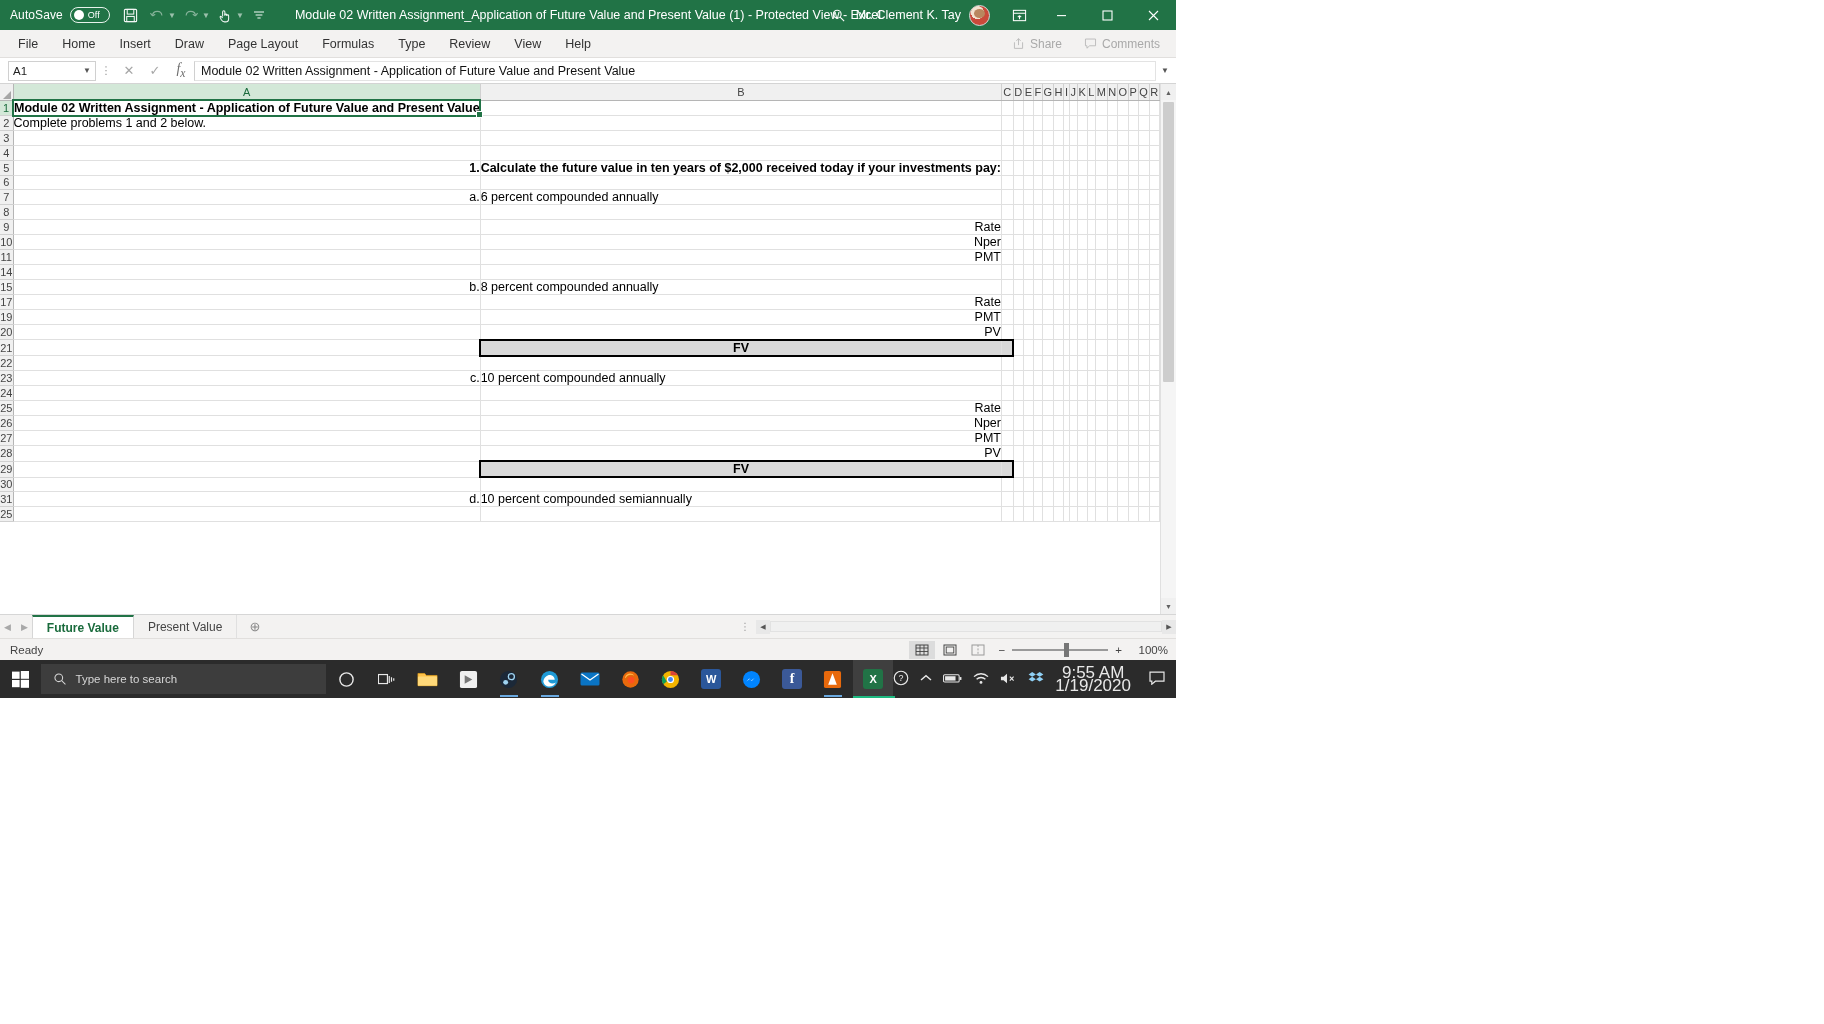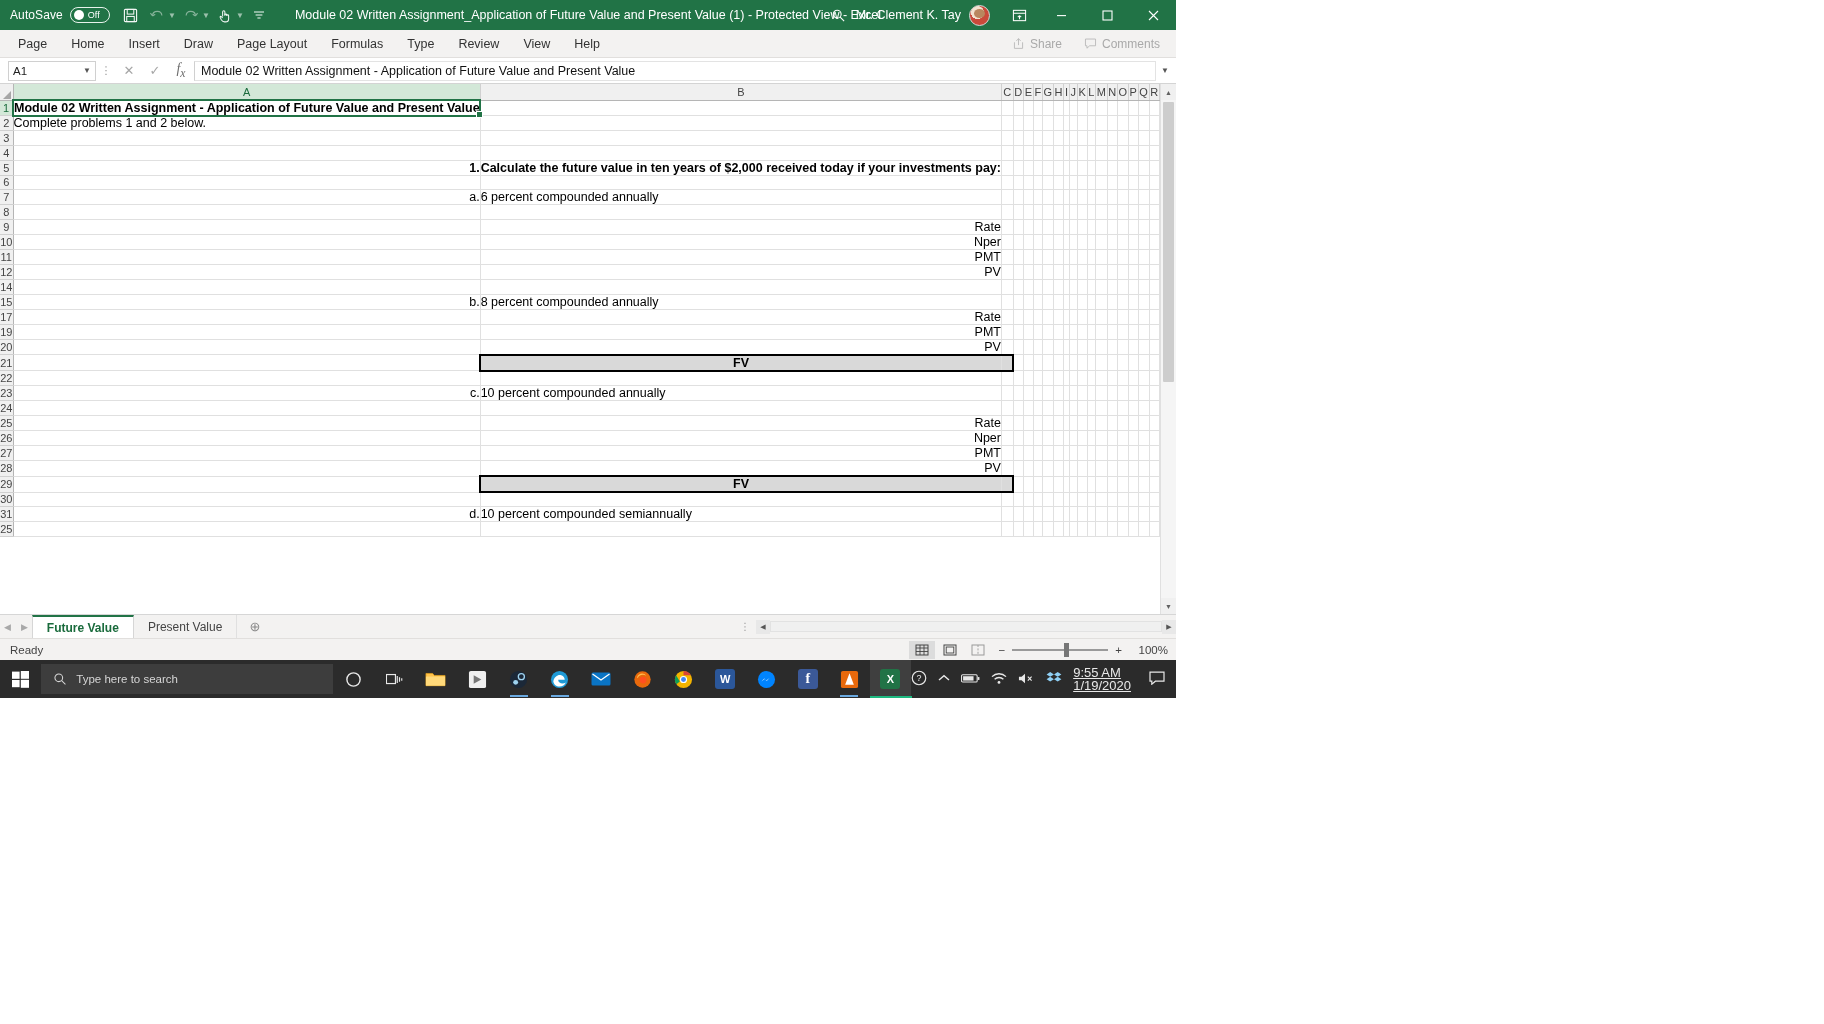--- a/index.html
+++ b/index.html
@@ -219,21 +219,21 @@
     width: 296px; height: 30px; background: #3d3d3d;
     display: flex; align-items: center; gap: 9px; padding-left: 12px;
     font-size: 11.5px; color: #d6d6d6;
   }
   .tb-app { width: 42px; height: 38px; display: flex; align-items: center; justify-content: center; position: relative; }
   .tb-app.run::after { content:''; position:absolute; bottom:1px; left:12px; width:18px; height:2px; background:#6aa9e0; }
   .tb-app.active { background: #3f3f3f; }
   .tb-app.active::after { content:''; position:absolute; bottom:0; left:0; width:42px; height:2px; background:#1eb980; }
   .sq { width:20px; height:20px; border-radius:3px; display:flex;align-items:center;justify-content:center; font-size:11px; font-weight:bold; color:#fff; }
   .tray { margin-left: auto; display: flex; align-items: center; gap: 11px; padding-right: 8px; font-size: 11px; color:#e8e8e8; }
-  .clock { line-height: 13px; font-size: 13px; padding-right: 4px; text-decoration: underline; }
+  .clock { text-align: center; line-height: 13px; font-size: 17px; padding-right: 4px; }
   .notif { width: 22px; text-align:center; }
 </style>
 </head>
 <body>
 
 <div id="app">
 
   <div class="titlebar">
     <div class="tb-left">
       <span class="autosave-label">AutoSave</span>
@@ -307,21 +307,21 @@
       </div>
       <div class="wbtn close">
         <svg width="11" height="11" viewBox="0 0 11 11">
             <path d="M1 1l9 9M10 1l-9 9" stroke="#fff" stroke-width="1.1"></path>
           </svg>
       </div>
     </div>
   </div>
 
   <div class="menubar">
-    <div class="menu-item">Page</div>
+    <div class="menu-item">File</div>
     <div class="menu-item">Home</div>
     <div class="menu-item">Insert</div>
     <div class="menu-item">Draw</div>
     <div class="menu-item">Page Layout</div>
     <div class="menu-item">Formulas</div>
     <div class="menu-item">Type</div>
     <div class="menu-item">Review</div>
     <div class="menu-item">View</div>
     <div class="menu-item">Help</div>
     <div class="mb-right">
@@ -593,41 +593,20 @@
                 <td class="cell" style="width: 55px;"></td>
                 <td class="cell" style="width: 55px;"></td>
                 <td class="cell" style="width: 55px;"></td>
                 <td class="cell" style="width: 55px;"></td>
                 <td class="cell" style="width: 55px;"></td>
               </tr>
               <tr>
                 <td class="rowhdr">11</td>
                 <td class="cell" style="width: 31px;"></td>
                 <td class="cell r" style="width: 60px;"><span>PMT</span></td>
-                <td class="cell" style="width: 100px;"></td>
-                <td class="cell" style="width: 55px;"></td>
-                <td class="cell" style="width: 55px;"></td>
-                <td class="cell" style="width: 55px;"></td>
-                <td class="cell" style="width: 55px;"></td>
-                <td class="cell" style="width: 55px;"></td>
-                <td class="cell" style="width: 55px;"></td>
-                <td class="cell" style="width: 55px;"></td>
-                <td class="cell" style="width: 55px;"></td>
-                <td class="cell" style="width: 55px;"></td>
-                <td class="cell" style="width: 55px;"></td>
-                <td class="cell" style="width: 55px;"></td>
-                <td class="cell" style="width: 55px;"></td>
-                <td class="cell" style="width: 55px;"></td>
-                <td class="cell" style="width: 55px;"></td>
-                <td class="cell" style="width: 55px;"></td>
-              </tr>
-              <tr>
-                <td class="rowhdr">12</td>
-                <td class="cell" style="width: 31px;"></td>
-                <td class="cell r" style="width: 60px;"><span>PV</span></td>
                 <td class="cell" style="width: 100px;"></td>
                 <td class="cell" style="width: 55px;"></td>
                 <td class="cell" style="width: 55px;"></td>
                 <td class="cell" style="width: 55px;"></td>
                 <td class="cell" style="width: 55px;"></td>
                 <td class="cell" style="width: 55px;"></td>
                 <td class="cell" style="width: 55px;"></td>
                 <td class="cell" style="width: 55px;"></td>
                 <td class="cell" style="width: 55px;"></td>
                 <td class="cell" style="width: 55px;"></td>

